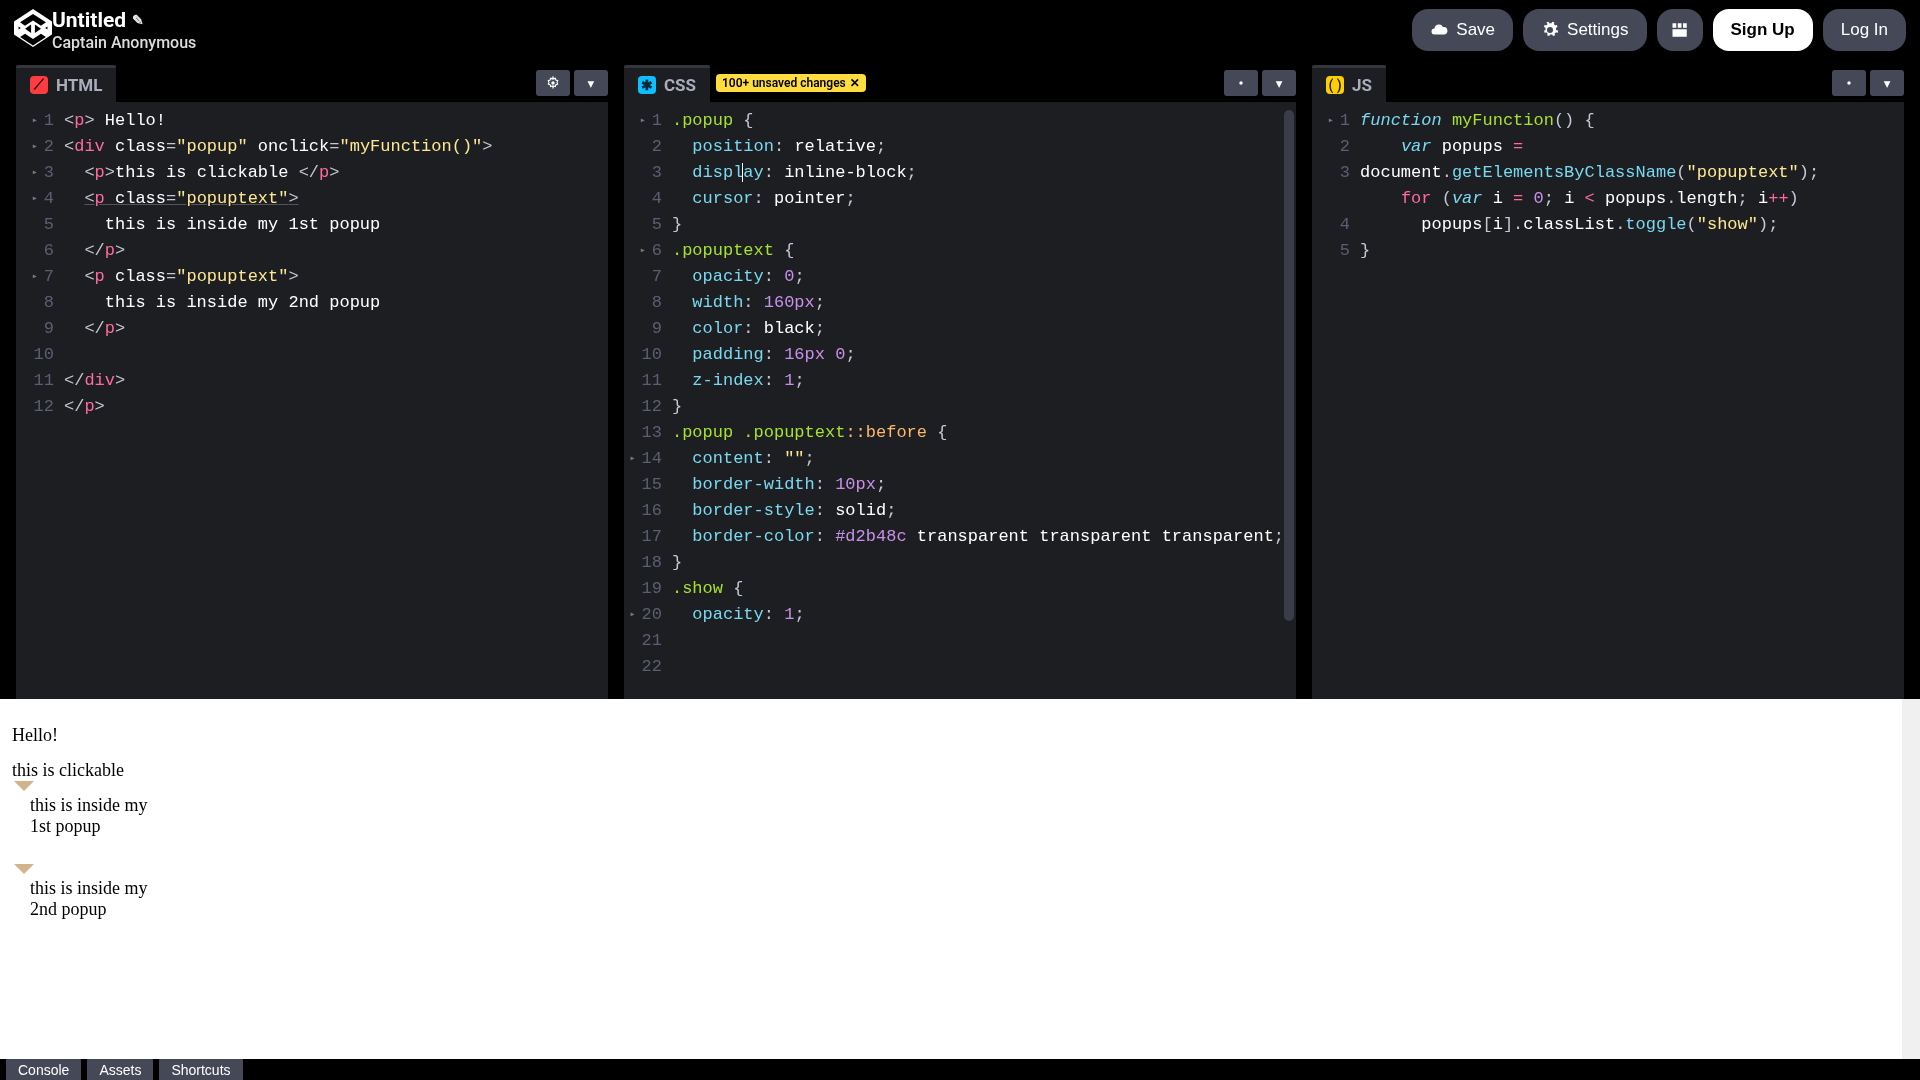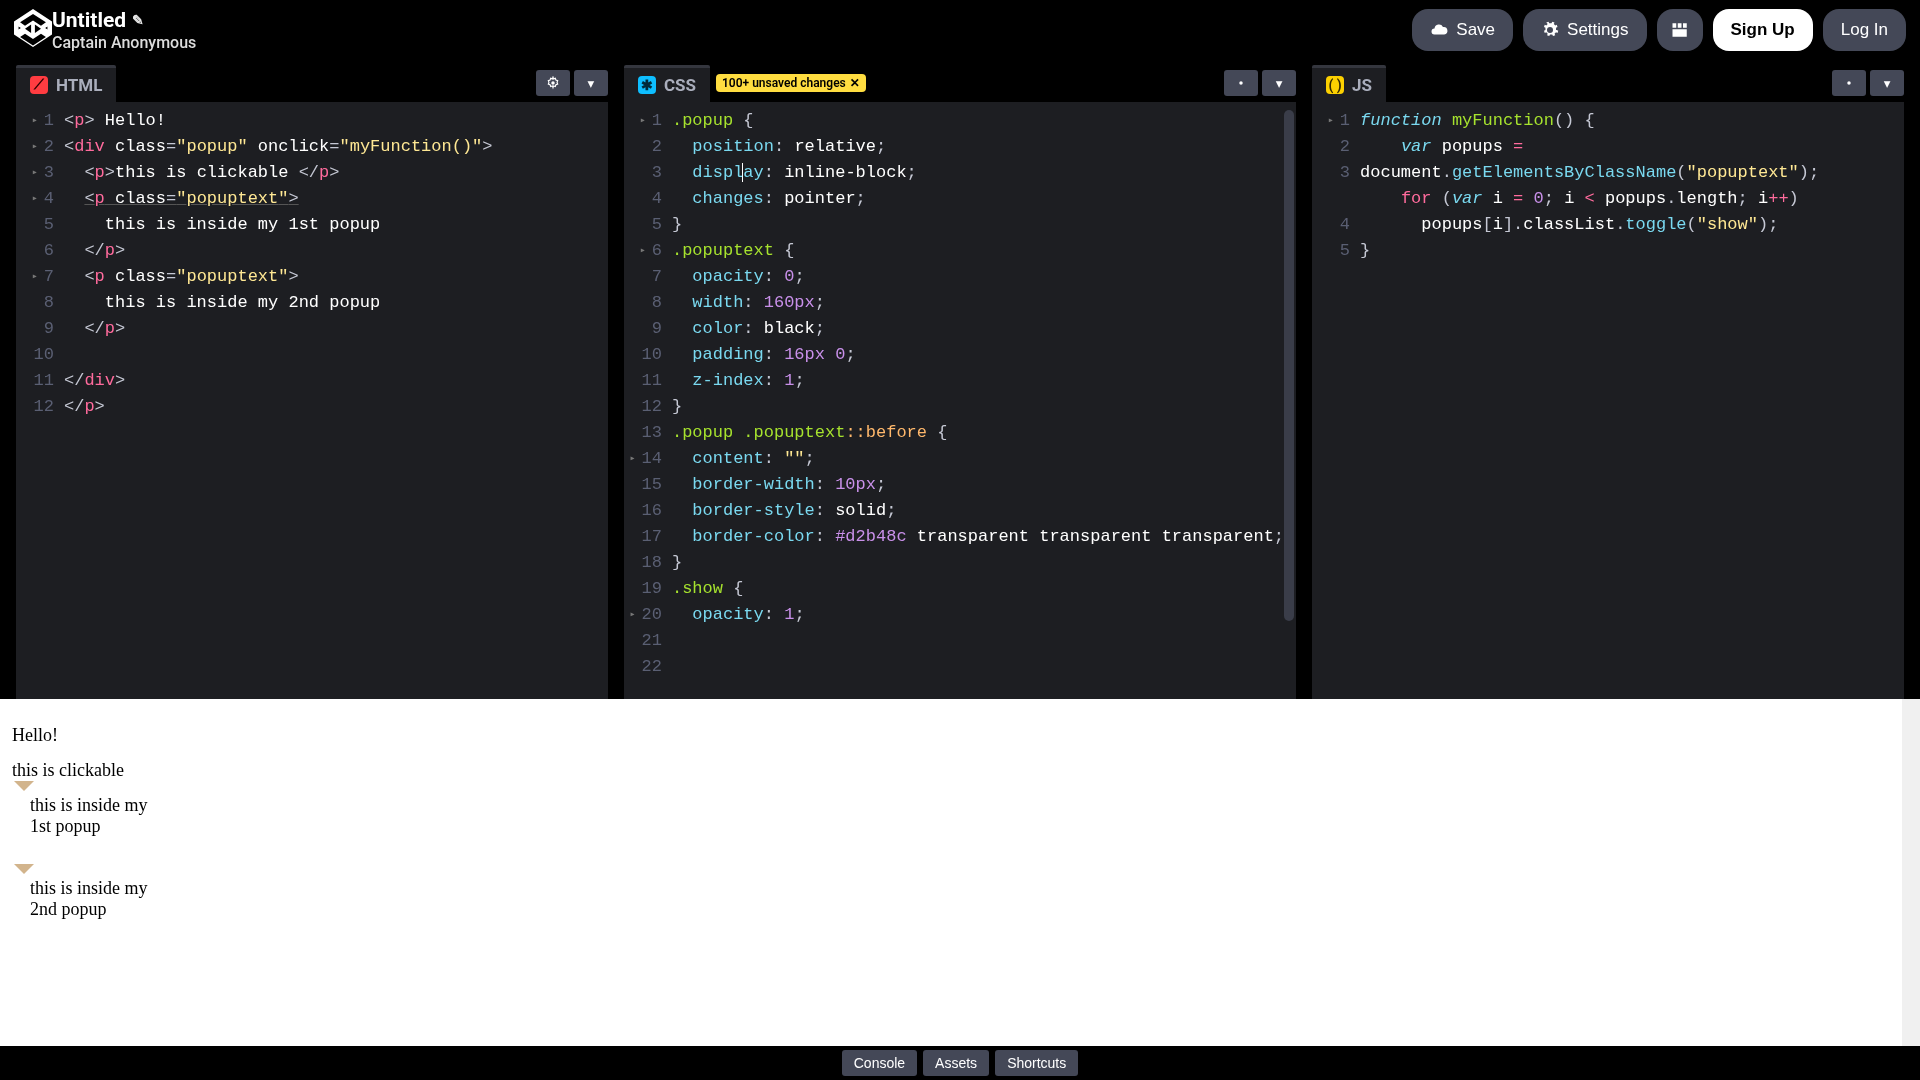--- a/index.html
+++ b/index.html
@@ -143,21 +143,21 @@
   .result .popuptext { width:160px; color:#000; display:block; margin:10px 0; position:relative; padding-left:18px;}
   .result .popuptext::before {
     content:""; position:absolute; left:2px; top:-14px;
     border-width:10px; border-style:solid; border-color:#d2b48c transparent transparent transparent;
   }
   .result-scroll {
     position:absolute; right:0; top:0; bottom:0; width:18px; background:#f0f0f0;
   }
   
   .footer {
-    height: 34px; background:#000; display:flex; align-items:center; gap:6px; padding:0 6px;justify-content:center;
+    height: 21px; background:#000; display:flex; align-items:center; gap:6px; padding:0 6px;
   }
   .footer .fbtn {
     background:#444857; color:#fff; border:none; font-size:14px; padding:5px 12px; border-radius:3px; cursor:pointer;
   }
 </style>
 </head>
 <body>
 
 <div class="header">
   <div class="header-left">
@@ -378,21 +378,21 @@
             <span>21</span>
           </div>
         <div class="ln">
             <span>22</span>
           </div>
       </div>
       <div class="code">
         <div class="row"><span class="t-sel">.popup</span> <span class="t-punc">{</span></div>
         <div class="row">  <span class="t-prop">position</span><span class="t-punc">:</span> <span class="t-val">relative</span><span class="t-punc">;</span></div>
         <div class="row">  <span class="t-prop">displ<span class="cursor-caret"></span>ay</span><span class="t-punc">:</span> <span class="t-val">inline-block</span><span class="t-punc">;</span></div>
-        <div class="row">  <span class="t-prop">changes</span><span class="t-punc">:</span> <span class="t-val">pointer</span><span class="t-punc">;</span></div>
+        <div class="row">  <span class="t-prop">cursor</span><span class="t-punc">:</span> <span class="t-val">pointer</span><span class="t-punc">;</span></div>
         <div class="row"><span class="t-punc">}</span></div>
         <div class="row"><span class="t-sel">.popuptext</span> <span class="t-punc">{</span></div>
         <div class="row">  <span class="t-prop">opacity</span><span class="t-punc">:</span> <span class="t-num">0</span><span class="t-punc">;</span></div>
         <div class="row">  <span class="t-prop">width</span><span class="t-punc">:</span> <span class="t-num">160px</span><span class="t-punc">;</span></div>
         <div class="row">  <span class="t-prop">color</span><span class="t-punc">:</span> <span class="t-val">black</span><span class="t-punc">;</span></div>
         <div class="row">  <span class="t-prop">padding</span><span class="t-punc">:</span> <span class="t-num">16px</span> <span class="t-num">0</span><span class="t-punc">;</span></div>
         <div class="row">  <span class="t-prop">z-index</span><span class="t-punc">:</span> <span class="t-num">1</span><span class="t-punc">;</span></div>
         <div class="row"><span class="t-punc">}</span></div>
         <div class="row"><span class="t-sel">.popup .popuptext</span><span class="t-sel2">::before</span> <span class="t-punc">{</span></div>
         <div class="row">  <span class="t-prop">content</span><span class="t-punc">:</span> <span class="t-str">""</span><span class="t-punc">;</span></div>

